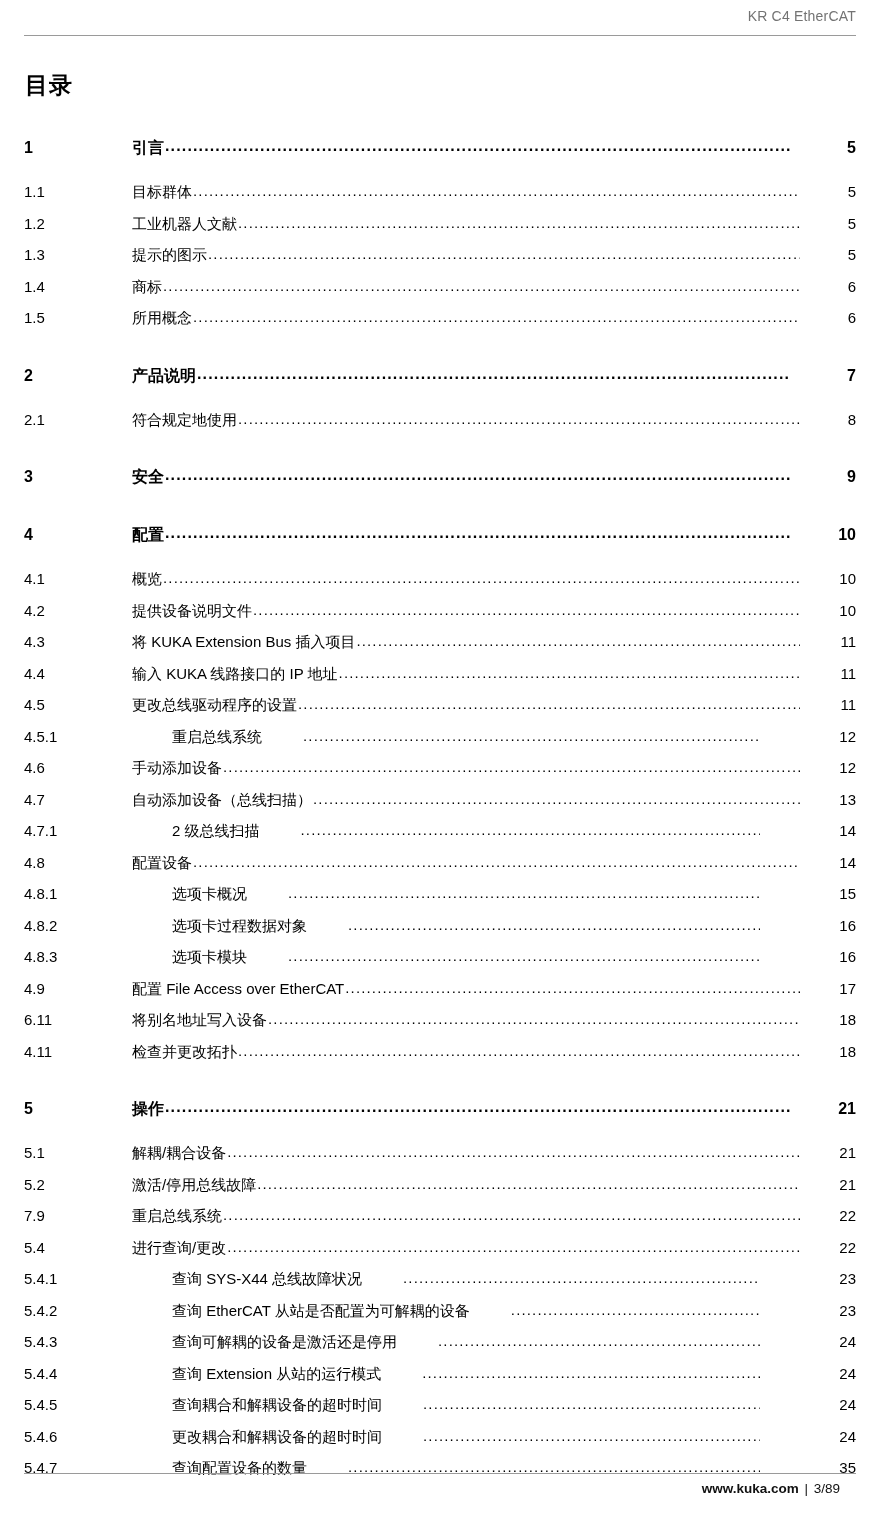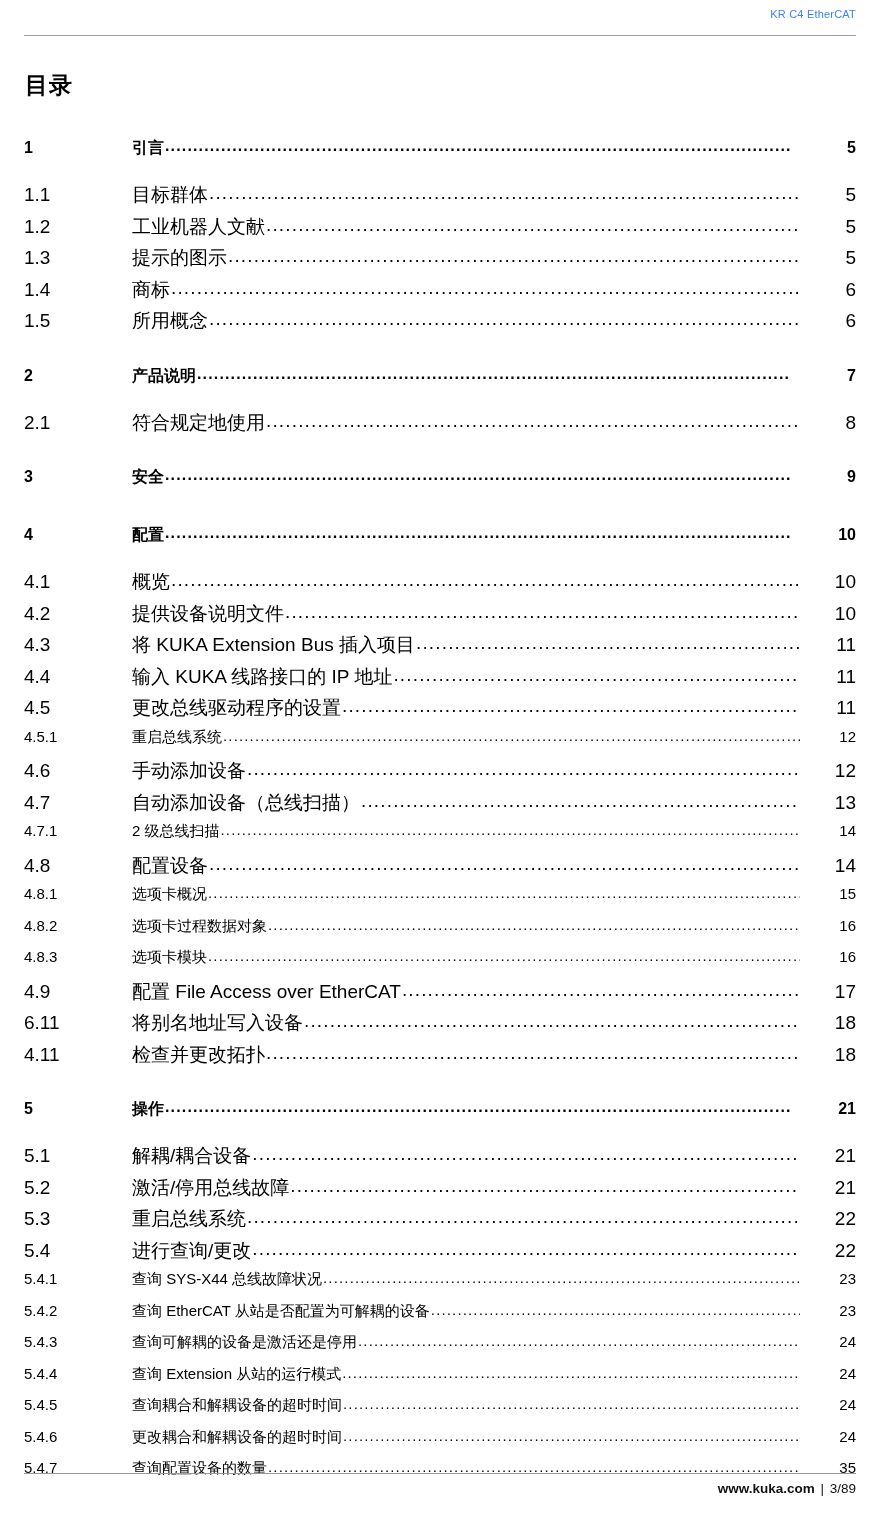--- a/index.html
+++ b/index.html
@@ -29,23 +29,23 @@
     position: absolute;
     left: 24px;
     right: 24px;
     top: 8px;
     height: 30px;
   }
   .header-text {
     position: absolute;
     right: 0;
     top: 0;
-    font-size: 11px;
+    font-size: 14px;
     letter-spacing: 0.2px;
-    color: #3b82f6;
+    color: #737373;
     white-space: nowrap;
   }
   .header-rule {
     position: absolute;
     left: 24px;
     right: 24px;
     top: 35px;
     height: 1px;
     background: #9a9a9a;
   }
@@ -77,27 +77,28 @@
     overflow: hidden;
   }
 
   .toc-entry.lvl1 {
     height: 33px;
     font-size: 16px;
     font-weight: bold;
   }
   .toc-entry.lvl2 {
     height: 31.5px;
-    font-size: 19px;
+    font-size: 15px;
     font-weight: normal;
   }
   .toc-entry.lvl3 {
     height: 31.5px;
     font-size: 15px;
     font-weight: normal;
+    gap: 40px;
   }
 
   
   .toc-entry.gap-lg { margin-top: 25px; }
   .toc-entry.gap-sm { margin-top: 12px; }
 
   .toc-num {
     flex: 0 0 108px;
     width: 108px;
   }
@@ -155,21 +156,21 @@
   }
   .footer-left {
     position: absolute;
     left: 0;
     top: 18px;
     white-space: nowrap;
     margin-top: 26px;
   }
   .footer-right {
     position: absolute;
-    right: 0;
+    right: 16px;
     top: 0;
     white-space: nowrap;
   }
   .bold { font-weight: bold; }
   .sep { padding: 0 2px; }
 </style>
 </head>
 <body>
 
 <div class="page">
@@ -350,21 +351,21 @@
         <span class="toc-dots"></span>
         <span class="toc-page">21</span>
       </div>
       <div class="toc-entry lvl2">
         <span class="toc-num">5.2</span>
         <span class="toc-title">激活/停用总线故障</span>
         <span class="toc-dots"></span>
         <span class="toc-page">21</span>
       </div>
       <div class="toc-entry lvl2">
-        <span class="toc-num">5.3</span>
+        <span class="toc-num">7.9</span>
         <span class="toc-title">重启总线系统</span>
         <span class="toc-dots"></span>
         <span class="toc-page">22</span>
       </div>
       <div class="toc-entry lvl2">
         <span class="toc-num">5.4</span>
         <span class="toc-title">进行查询/更改</span>
         <span class="toc-dots"></span>
         <span class="toc-page">22</span>
       </div>

